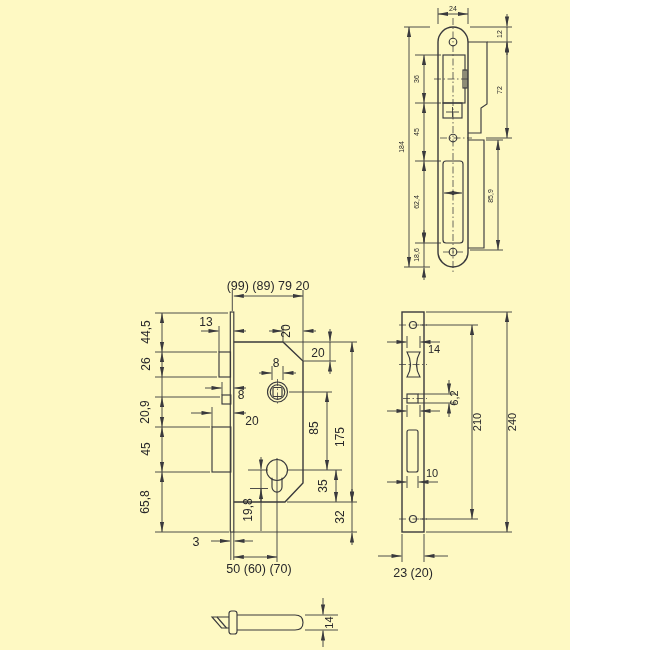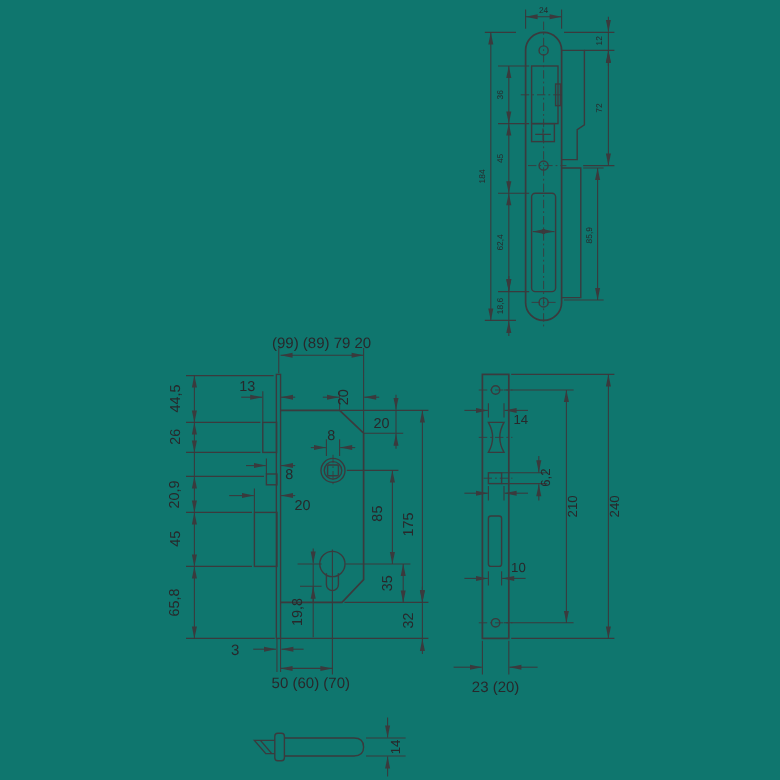--- a/index.html
+++ b/index.html
@@ -1,16 +1,16 @@
 <!DOCTYPE html>
 <html><head>
 <meta charset="utf-8">
 <style>
   html,body{margin:0;padding:0;background:#ffffff;}
-  .stage{position:relative;width:650px;height:650px;background:#0f766e;overflow:hidden;
+  .stage{position:relative;width:570px;height:650px;background:#fef9c3;overflow:hidden;
          font-family:"Liberation Sans", sans-serif;text-align:center;}
   svg{display:block;}
   .o  {stroke:#3a3a3d;stroke-width:1.4;fill:none;stroke-linejoin:miter;}
   .o2 {stroke:#3a3a3d;stroke-width:1.15;fill:none;stroke-linejoin:miter;}
   .d  {stroke:#3a3a3d;stroke-width:0.9;fill:none;}
   .cl {stroke:#3a3a3d;stroke-width:0.75;fill:none;stroke-dasharray:7 2.5 1.5 2.5;}
   .t  {font-size:12px;fill:#28282b;}
   .tb {font-size:12.5px;fill:#28282b;}
   .tm {font-size:11px;fill:#28282b;}
   .ts {font-size:7px;fill:#28282b;}

